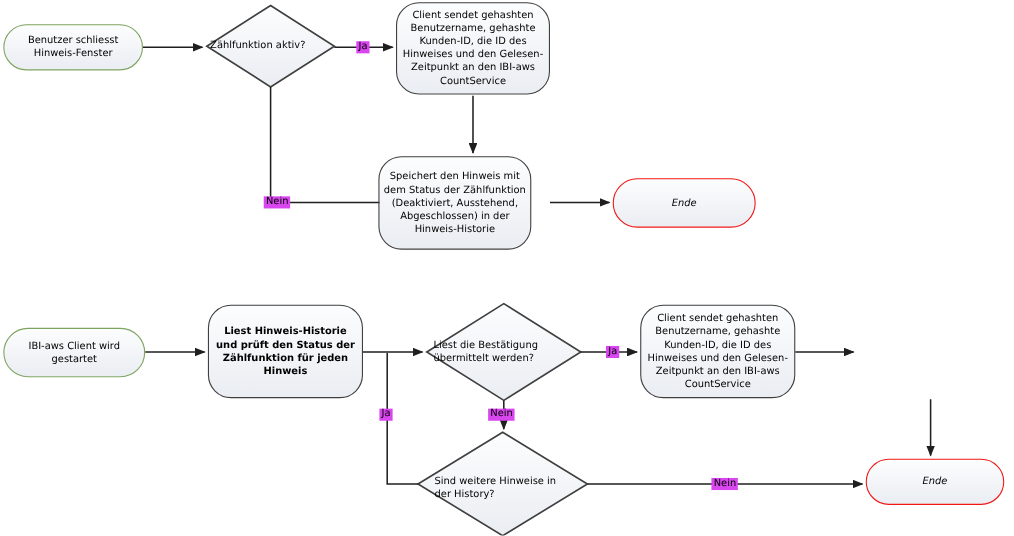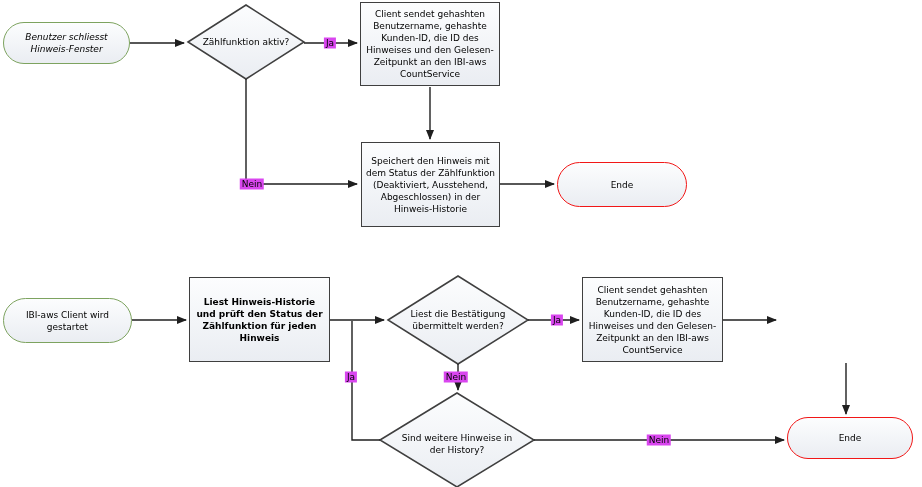--- a/index.html
+++ b/index.html
@@ -13,28 +13,29 @@
   }
   #edges{position:absolute;left:0;top:0;width:922px;height:487px;}
   .node{
     position:absolute;
     display:flex;align-items:center;justify-content:center;
     text-align:center;
     font-size:9px;line-height:12px;
     background:linear-gradient(to bottom, var(--shape-fill-top), var(--shape-fill-bottom));
     box-sizing:border-box;
     padding:2px 3px;
+    border-radius:21px;
   }
   .process{border:1.5px solid var(--process-border);}
   .terminator{border:1.5px solid var(--process-border);}
   .terminator.start{border-color:var(--start-border);}
-  .terminator.end{border-color:var(--end-border);}
+  .terminator.end{border-color:var(--end-border);font-style:italic;}
   .diamond-label{
     position:absolute;
-    text-align:center;
+    text-align:left;
     font-size:9px;line-height:12px;
   }
   .edge-label{
     position:absolute;
     transform:translate(-50%,-50%);
     background:#d946ef;
     padding:0 2px;
     font-size:9px;line-height:11px;
   }
   .edge{stroke:var(--connector);stroke-width:1.4;fill:none;}
@@ -70,33 +71,33 @@
     <path class="edge" marker-end="url(#arrowhead)" d="M132,320 H186"></path>
     <path class="edge" marker-end="url(#arrowhead)" d="M330,320 H384"></path>
     <path class="edge" marker-end="url(#arrowhead)" d="M528,320 H579"></path>
     <path class="edge" marker-end="url(#arrowhead)" d="M723,320 H776"></path>
     <path class="edge" marker-end="url(#arrowhead)" d="M846,363 V414"></path>
     <path class="edge" marker-end="url(#arrowhead)" d="M458,364 V390"></path>
     <path class="edge" marker-end="url(#arrowhead)" d="M534,440 H784"></path>
     <path class="edge" d="M380,440 H352 V321"></path>
   </svg>
 
-  <div class="node terminator start" style="left:3px;top:22px;width:127px;height:42px;border-radius:21px;font-style:italic;">
+  <div class="node terminator start" style="left:3px;top:22px;width:127px;height:42px;border-radius:21px;">
     <span>Benutzer schliesst Hinweis-Fenster</span>
   </div>
 
   <div class="diamond-label" style="left:191px;top:36px;width:110px;">
     <span>Zählfunktion aktiv?</span>
   </div>
 
   <div class="node process" style="left:360px;top:2px;width:140px;height:84px;">
     <span>Client sendet gehashten Benutzername, gehashte Kunden-ID, die ID des Hinweises und den Gelesen-Zeitpunkt an den IBI-aws CountService</span>
   </div>
 
-  <div class="node process" style="left:361px;top:142px;width:139px;height:85px;">
+  <div class="node process" style="left:344px;top:142px;width:139px;height:85px;">
     <span>Speichert den Hinweis mit dem Status der Zählfunktion (Deaktiviert, Ausstehend, Abgeschlossen) in der Hinweis-Historie</span>
   </div>
 
   <div class="node terminator end" style="left:557px;top:162px;width:130px;height:45px;border-radius:23px;">
     <span>Ende</span>
   </div>
 
   <div class="node terminator start" style="left:3px;top:298px;width:129px;height:45px;border-radius:23px;justify-content:center;">
     <span>IBI-aws Client wird gestartet</span>
   </div>

